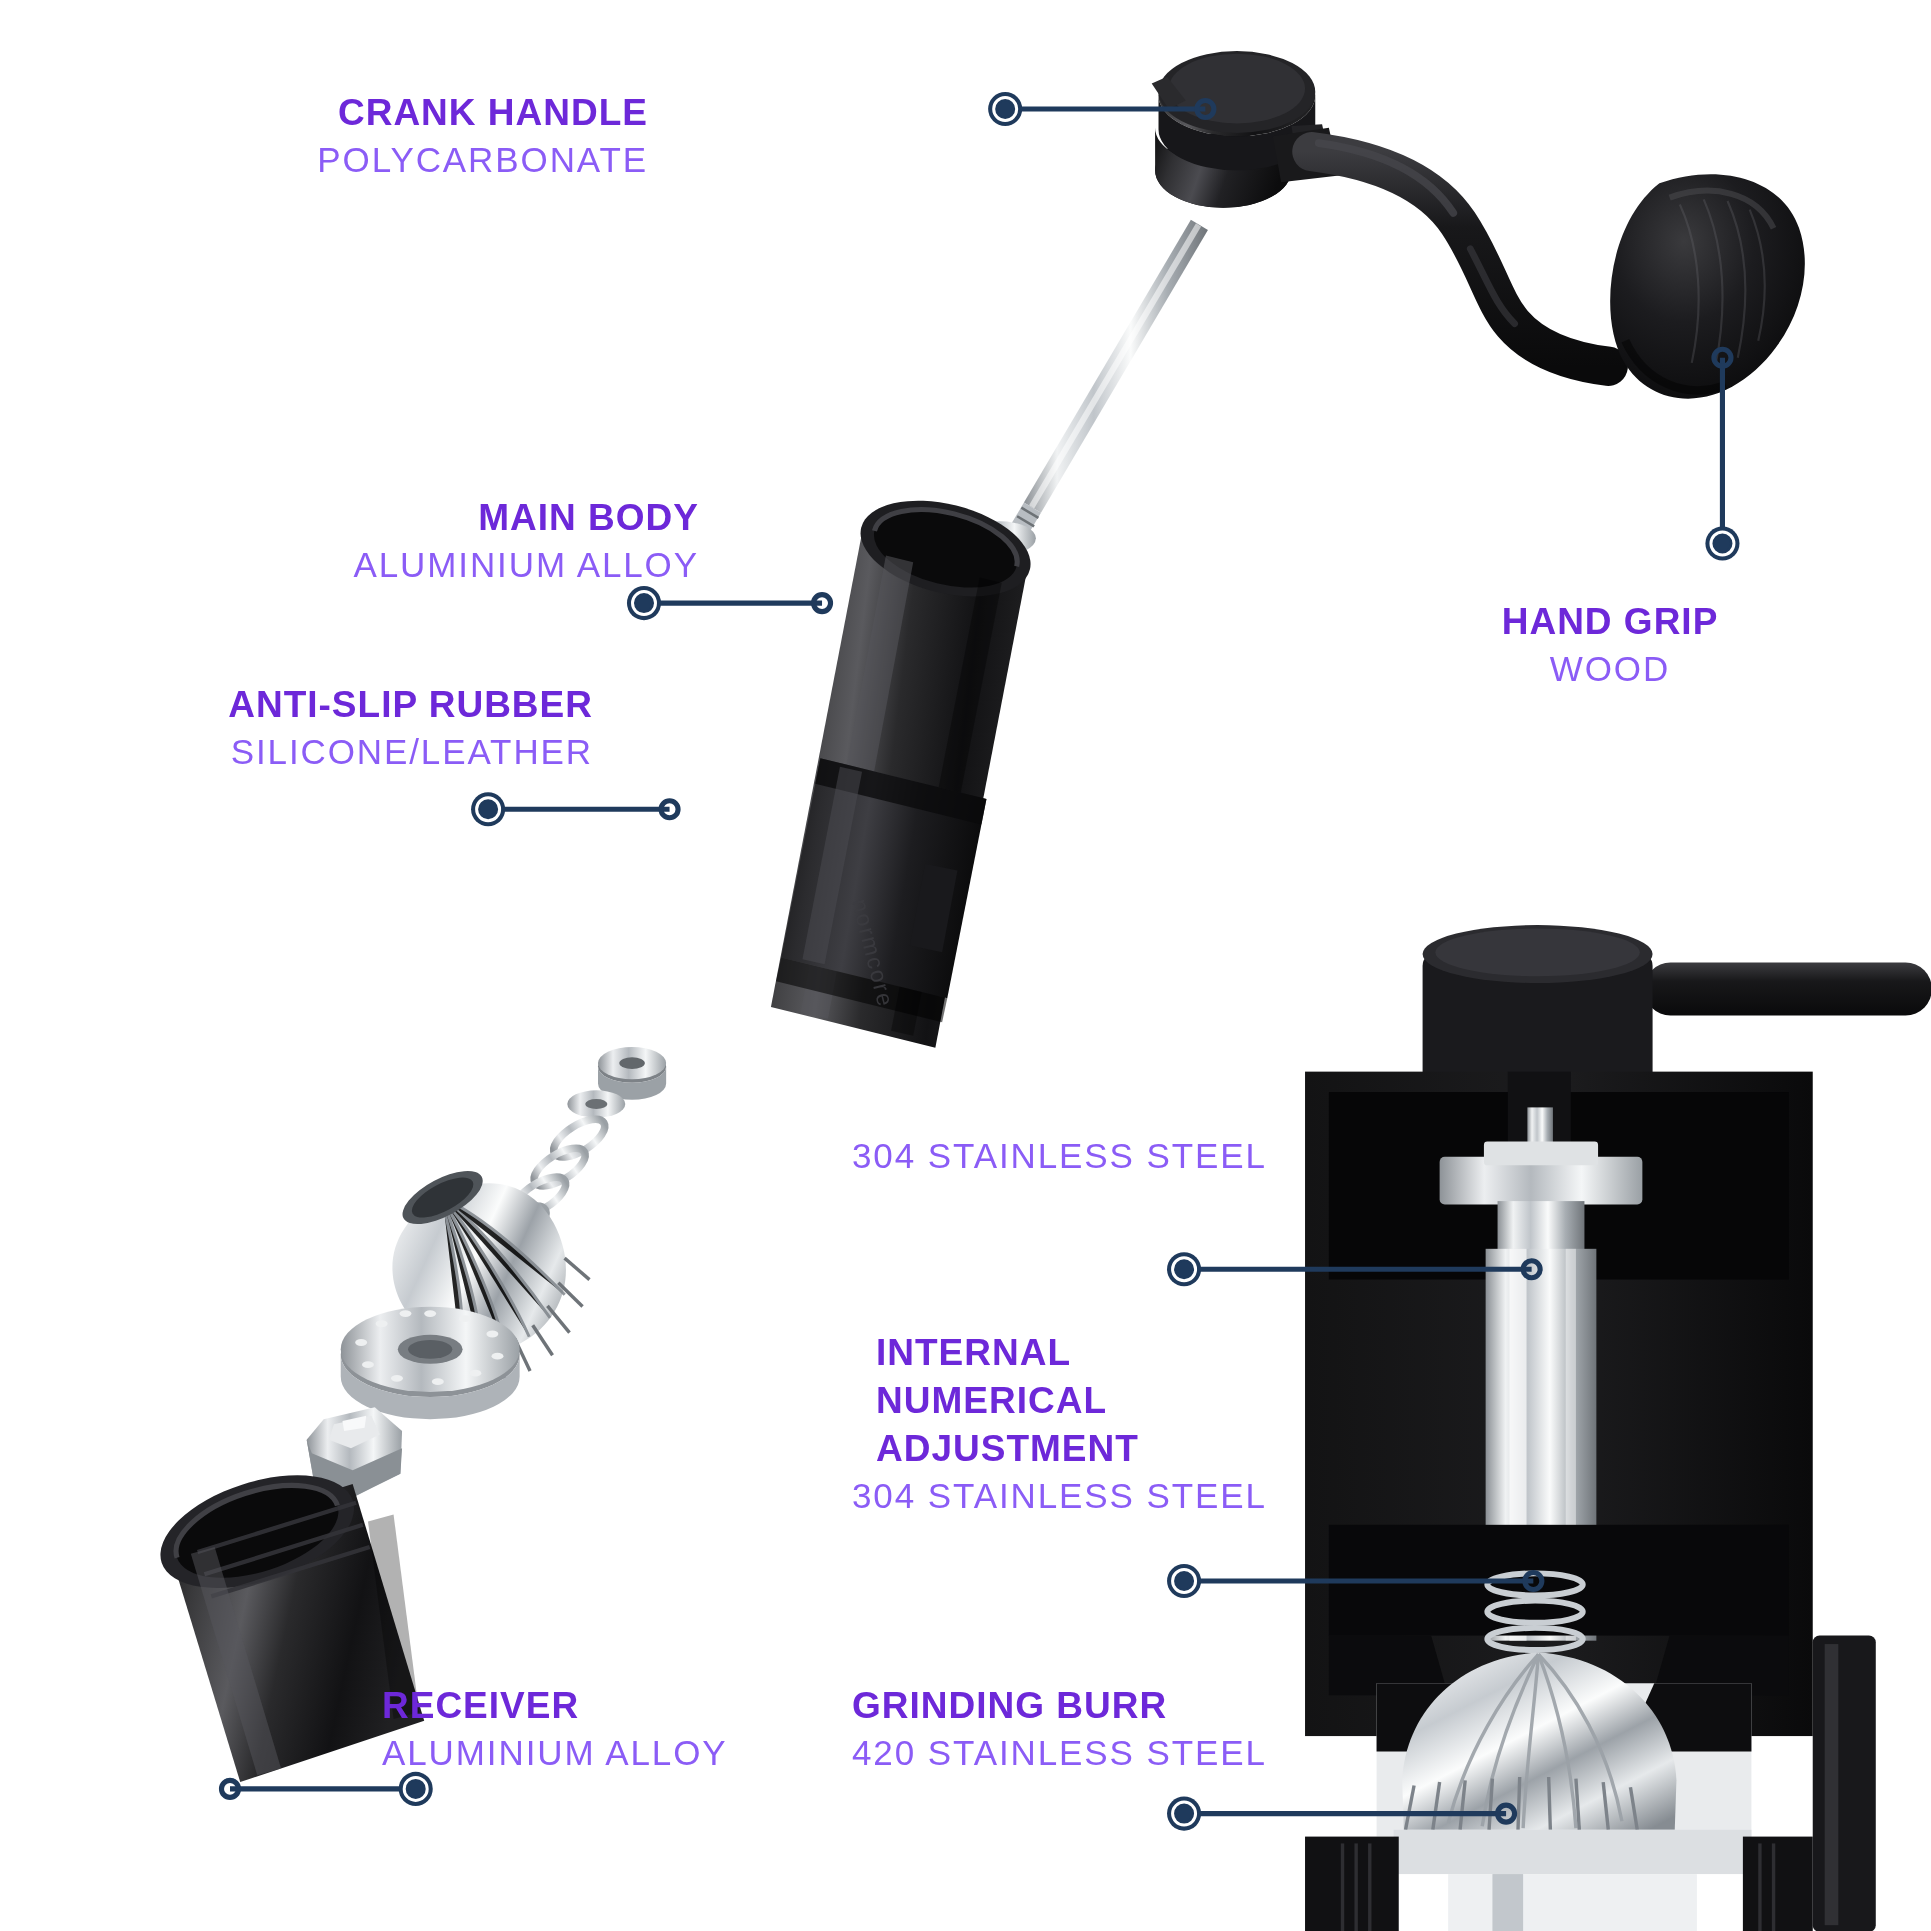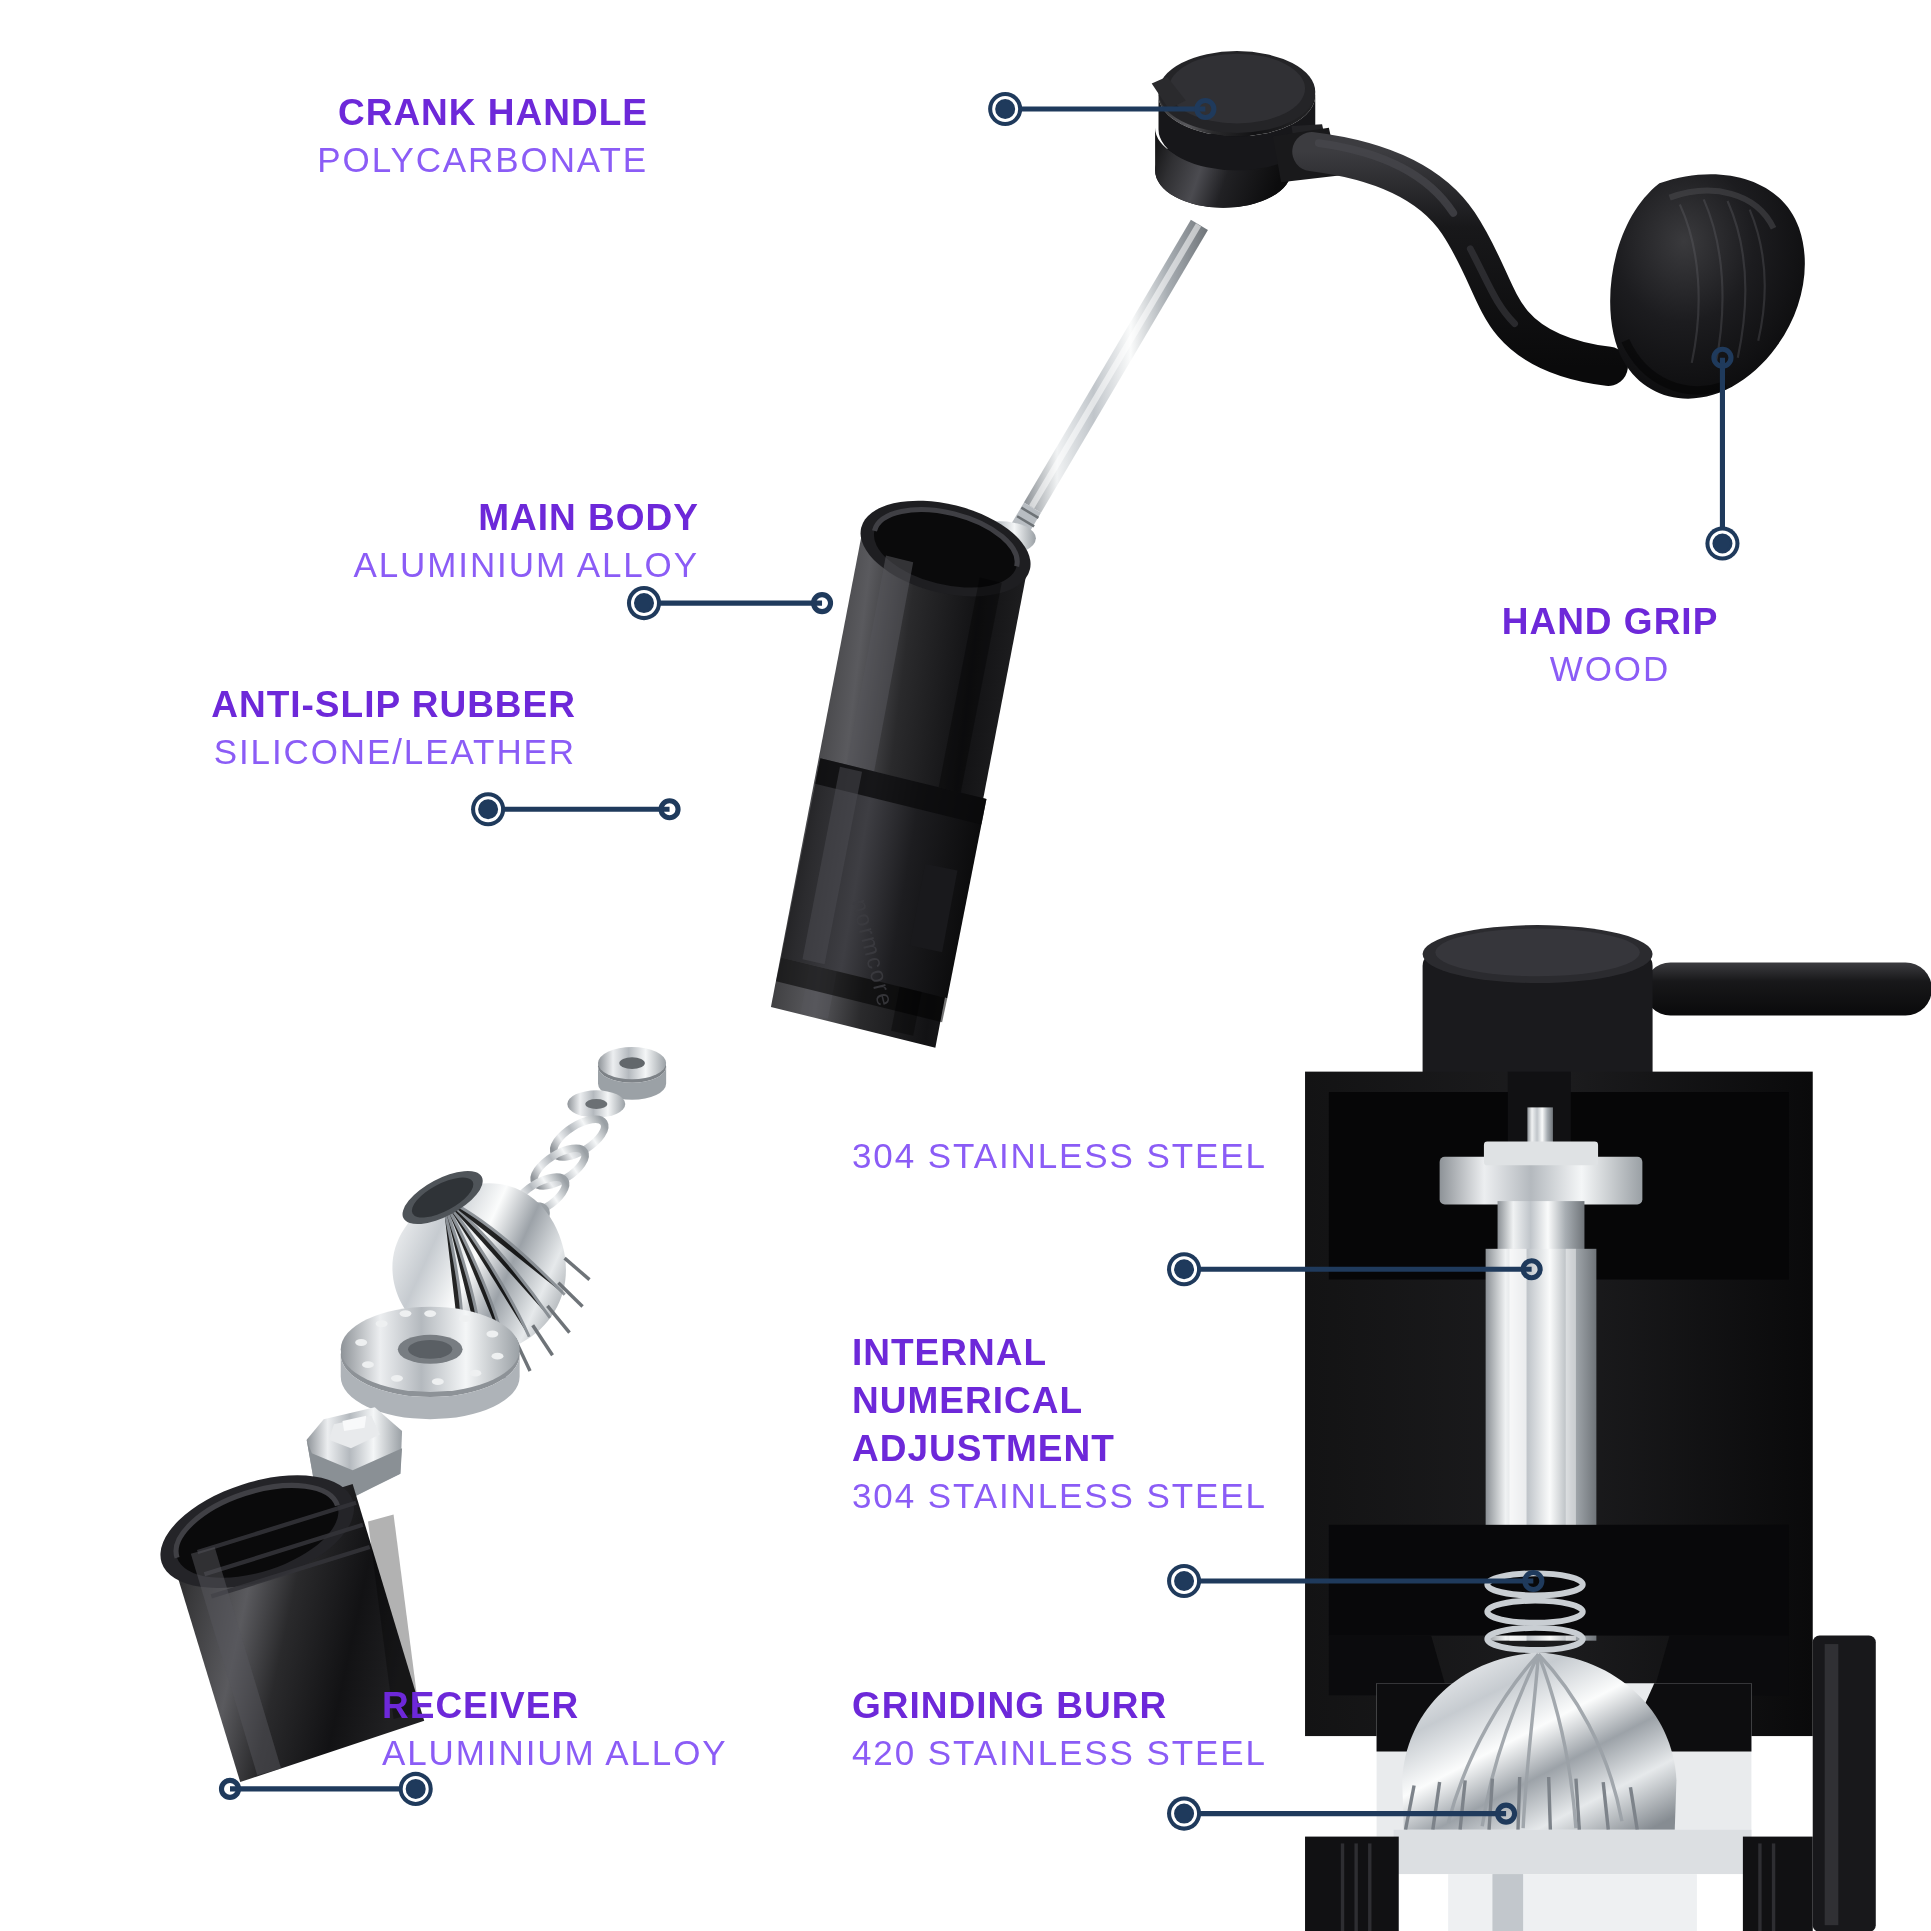--- a/index.html
+++ b/index.html
@@ -26,21 +26,21 @@
     font-weight:300;
     font-size:35px;
     letter-spacing:1.9px;
     color:#8b5cf6;
     line-height:1.32;
     white-space:nowrap;
   }
   .callout.right .title,.callout.right .sub{text-align:right;}
   .callout.center .title,.callout.center .sub{text-align:center;}
   .callout .title,.callout .sub{font-family:"Liberation Sans", sans-serif;}
-  .wrapline{white-space:nowrap;}
+  .wrapline{white-space:nowrap;margin-left:24px;}
 
   
   svg.layer{position:absolute;left:0;top:0;width:1932px;height:1932px;overflow:visible;}
   svg.leaders{z-index:40;}
   svg.art{z-index:10;}
   .callout{z-index:50;}
 </style>
 </head>
 <body>
 
@@ -472,21 +472,21 @@
   <div class="callout center" style="left:1397px;top:598px;width:426px;">
     <div class="title">HAND GRIP</div>
     <div class="sub">WOOD</div>
   </div>
 
   <div class="callout right" style="left:290px;top:494px;width:409px;">
     <div class="title">MAIN BODY</div>
     <div class="sub">ALUMINIUM ALLOY</div>
   </div>
 
-  <div class="callout right" style="left:142px;top:681px;width:434px;">
+  <div class="callout right" style="left:159px;top:681px;width:434px;">
     <div class="title">ANTI-SLIP RUBBER</div>
     <div class="sub">SILICONE/LEATHER</div>
   </div>
 
   <div class="callout" style="left:382px;top:1682px;width:443px;">
     <div class="title">RECEIVER</div>
     <div class="sub">ALUMINIUM ALLOY</div>
   </div>
 
   <div class="callout" style="left:852px;top:1133px;width:443px;">

